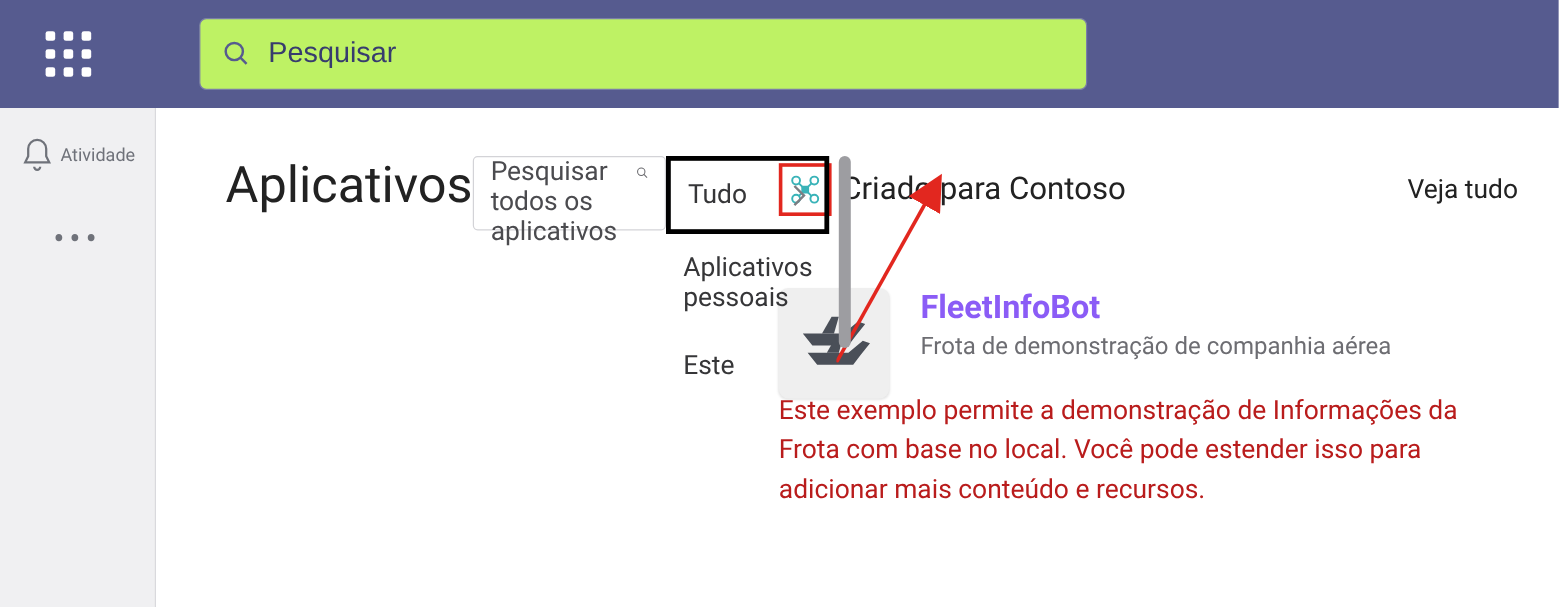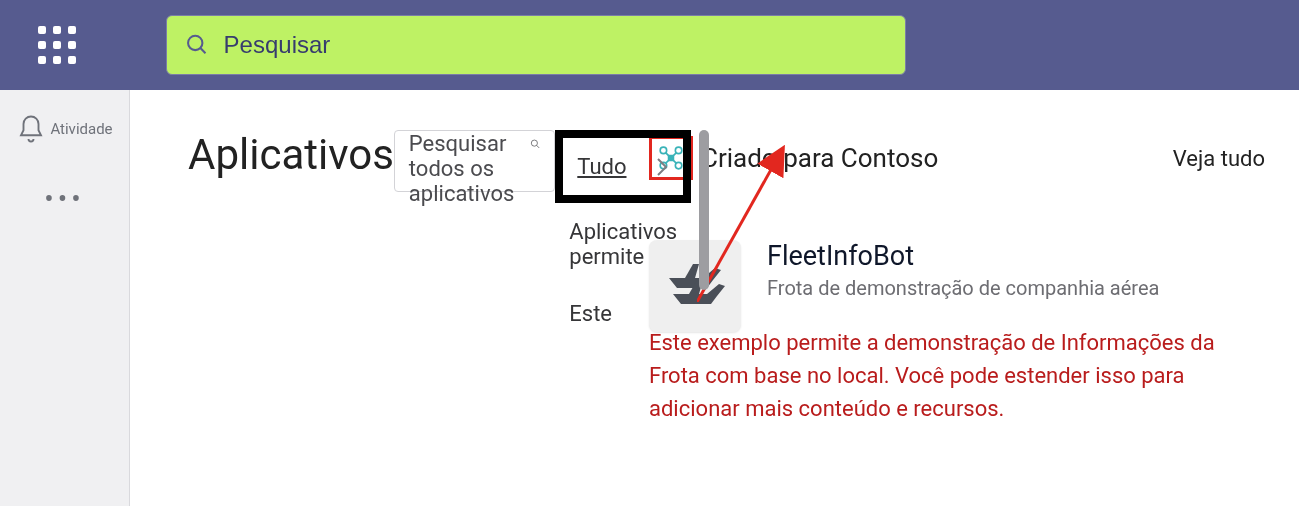--- a/index.html
+++ b/index.html
@@ -113,22 +113,21 @@
     .cat-item {
       font-size: 22px;
       color: #363638;
       padding: 16px 14px;
       cursor: pointer;
       display: flex;
       align-items: center;
       justify-content: space-between;
     }
     .cat-item.highlighted {
-      border: 8px solid #000000;
-      text-decoration: underline;
+      border: 4px solid #000000;
     }
     .cat-item svg { width: 14px; height: 24px; stroke: #7d7d82; fill: none; stroke-width: 2; }
     .cat-scrollbar {
       position: absolute;
       right: -18px;
       top: 0;
       width: 10px;
       height: 160px;
       background: #9d9da1;
       border-radius: 5px;
@@ -180,22 +179,22 @@
       box-shadow: 0 1px 2px rgba(0,0,0,0.1);
     }
     .app-tile svg { width: 64px; height: 64px; }
     .app-info {
       flex: 1;
       display: flex;
       flex-direction: column;
     }
     .app-name {
       font-size: 27px;
-      font-weight: 400;
-      color: #0f172a;
+      font-weight: 700;
+      color: #8b5cf6;
       margin-bottom: 4px;
     }
     .app-sub {
       font-size: 20px;
       color: #6d6d72;
       margin-bottom: 26px;
     }
     .app-desc {
       font-size: 22px;
       color: #b91c1c;
@@ -271,21 +270,21 @@
       </div>
 
       <div class="cat-list">
         <div class="cat-item highlighted">
           <span>Tudo</span>
           <svg viewBox="0 0 12 24">
               <polyline points="2,4 10,12 2,20"></polyline>
             </svg>
         </div>
         <div class="cat-item">
-          <span>Aplicativos permite</span>
+          <span>Aplicativos pessoais</span>
         </div>
         <div class="cat-item">
           <span>Este</span>
         </div>
         <div class="cat-scrollbar"></div>
       </div>
     </div>
 
     <div class="right-col">
       <div class="section-header">

